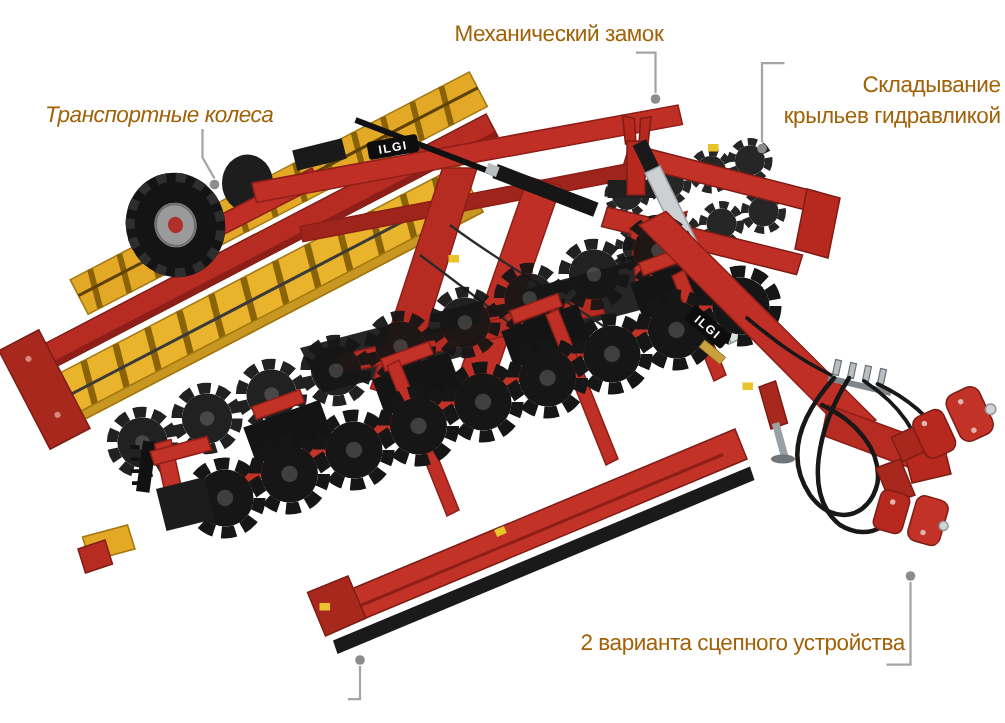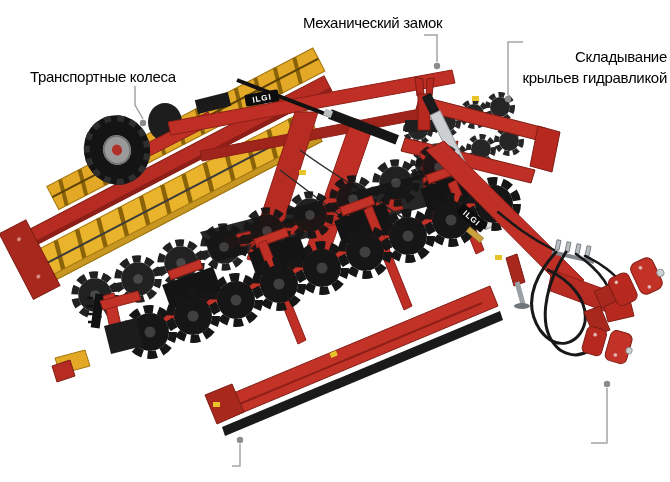--- a/index.html
+++ b/index.html
@@ -12,21 +12,21 @@
     width:670px;height:482px;
     background:#ffffff;
     overflow:hidden;
   }
   .stage svg{position:absolute;left:0;top:0;}
   .callout-label{
     position:absolute;
     font-size:15px;
     line-height:21px;
     letter-spacing:-0.3px;
-    color:#000000;
+    color:#a16207;
     white-space:nowrap;
   }
   .callout-label.wrap{white-space:normal;}
 </style>
 </head>
 <body>
 
 <div class="stage">
 
   <svg width="670" height="482" viewBox="0 0 670 482">
@@ -273,20 +273,21 @@
     </g>
     <g fill="#8c8c8c">
       <circle cx="143" cy="123" r="3.2"></circle>
       <circle cx="437" cy="66" r="3.2"></circle>
       <circle cx="508" cy="99" r="3.2"></circle>
       <circle cx="607" cy="384" r="3.2"></circle>
       <circle cx="240" cy="440" r="3.2"></circle>
     </g>
   </svg>
 
-  <div class="callout-label" style="left:30px;top:66px;">Транспортные колеса</div>
+  <div class="callout-label" style="left:30px;top:66px;font-style:italic;">Транспортные колеса</div>
 
   <div class="callout-label" style="left:303px;top:12px;">Механический замок</div>
 
   <div class="callout-label wrap" style="left:515px;top:46px;width:152px;text-align:right;">Складывание крыльев гидравликой</div>
 
+  <div class="callout-label" style="left:387px;top:418px;">2 варианта сцепного устройства</div>
 
 </div>
 
 </body></html>

